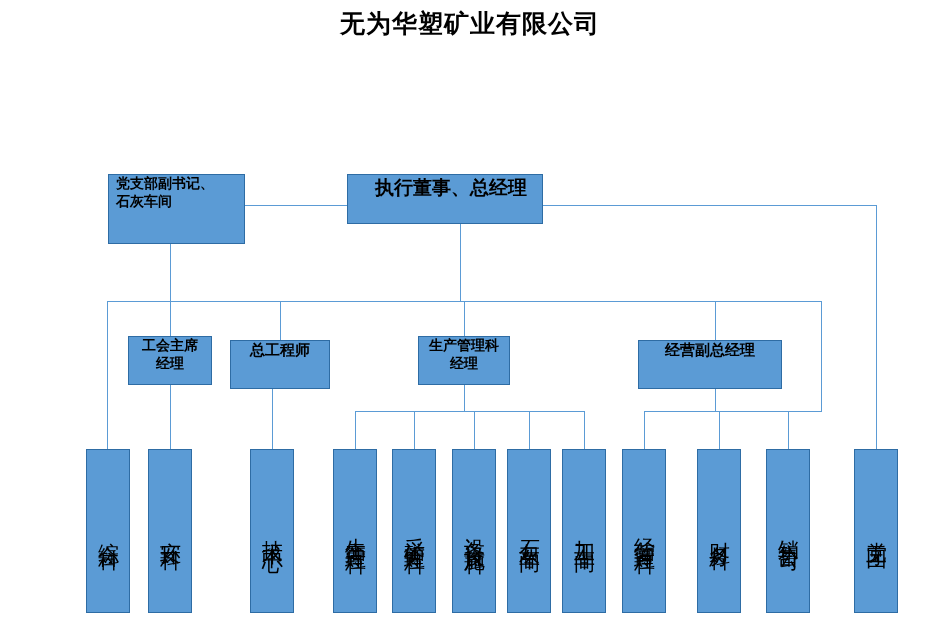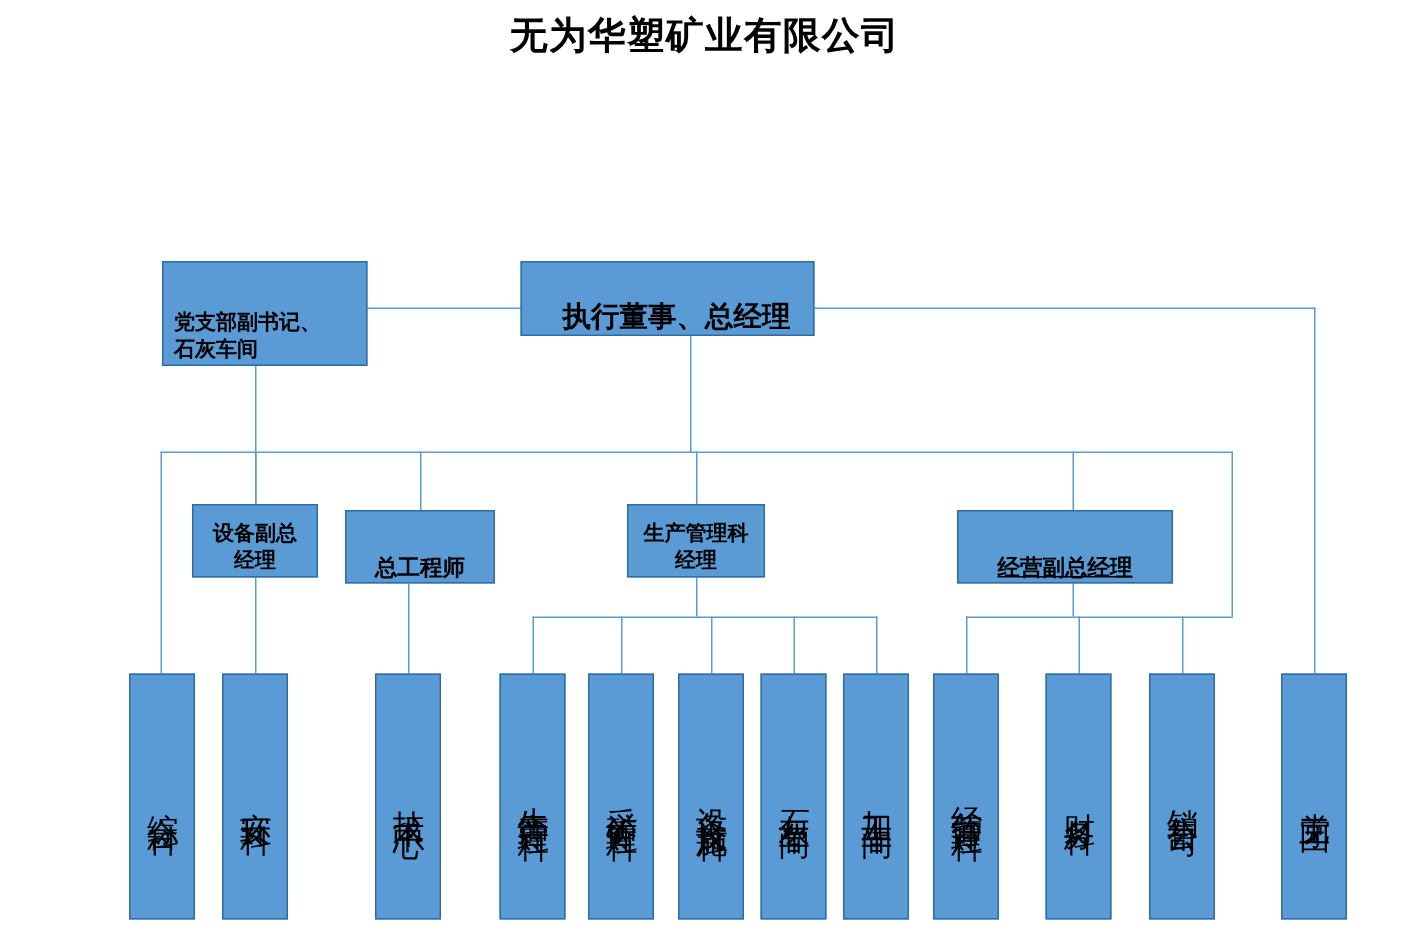--- a/index.html
+++ b/index.html
@@ -42,21 +42,21 @@
   .ln-v { width: 1px; }
 
   
   .node {
     position: absolute;
     box-sizing: border-box;
     background: #5b9bd5;
     border: 1px solid #2e6ca4;
     color: #000000;
     display: flex;
-    align-items: flex-end;
+    align-items: flex-start;
     justify-content: center;
     text-align: center;
     z-index: 5;
   }
   .node-label {
     display: block;
     line-height: 1.28;
     font-weight: bold;
     font-family: "DejaVu Sans", "Liberation Sans", sans-serif;
   }
@@ -140,37 +140,37 @@
       <span>石灰车间</span>
     </span>
   </div>
 
   <div class="node n-ceo" style="left:347px; top:174px; width:196px; height:50px;">
     <span class="node-label">执行董事、总经理</span>
   </div>
 
   <div class="node n-mid" style="left:128px; top:336px; width:84px; height:49px;">
     <span class="node-label">
-      <span>设备副总</span><br>
+      <span>工会主席</span><br>
       <span>经理</span>
     </span>
   </div>
 
   <div class="node n-mid-wide" style="left:230px; top:340px; width:100px; height:49px;">
     <span class="node-label">总工程师</span>
   </div>
 
   <div class="node n-mid" style="left:418px; top:336px; width:92px; height:49px;">
     <span class="node-label">
       <span>生产管理科</span><br>
       <span>经理</span>
     </span>
   </div>
 
-  <div class="node n-mid-wide" style="left:638px; top:340px; width:144px; height:49px;text-decoration:underline;">
+  <div class="node n-mid-wide" style="left:638px; top:340px; width:144px; height:49px;">
     <span class="node-label">经营副总经理</span>
   </div>
 
   <div class="node-vert" style="left:86px; top:449px; width:44px; height:164px;">
     <span class="node-label">综合科</span>
   </div>
 
   <div class="node-vert" style="left:148px; top:449px; width:44px; height:164px;">
     <span class="node-label">安环科</span>
   </div>

